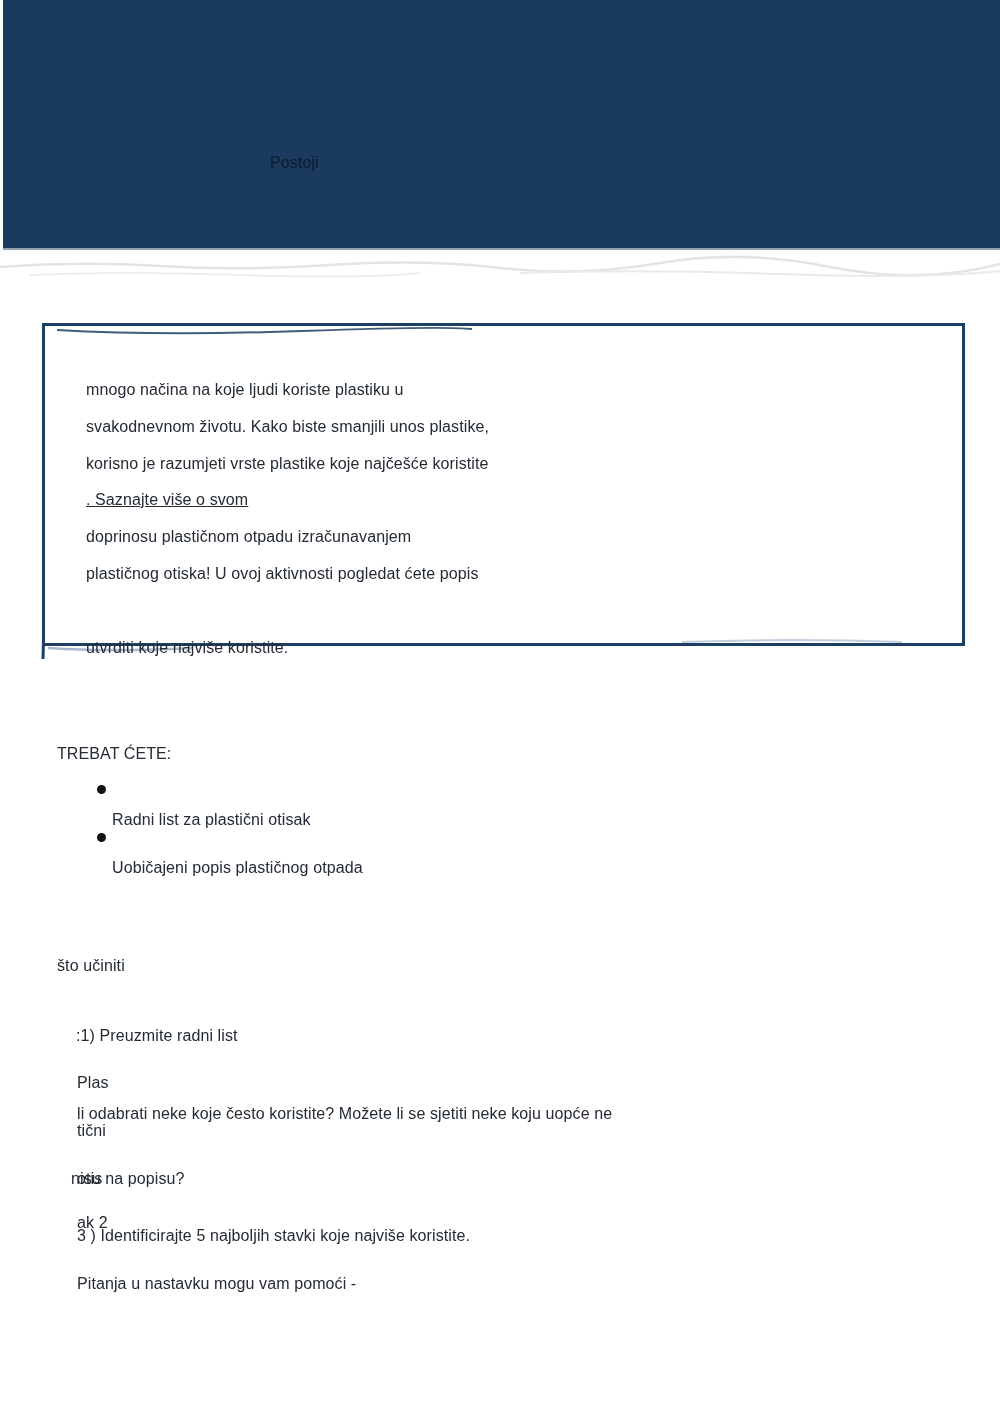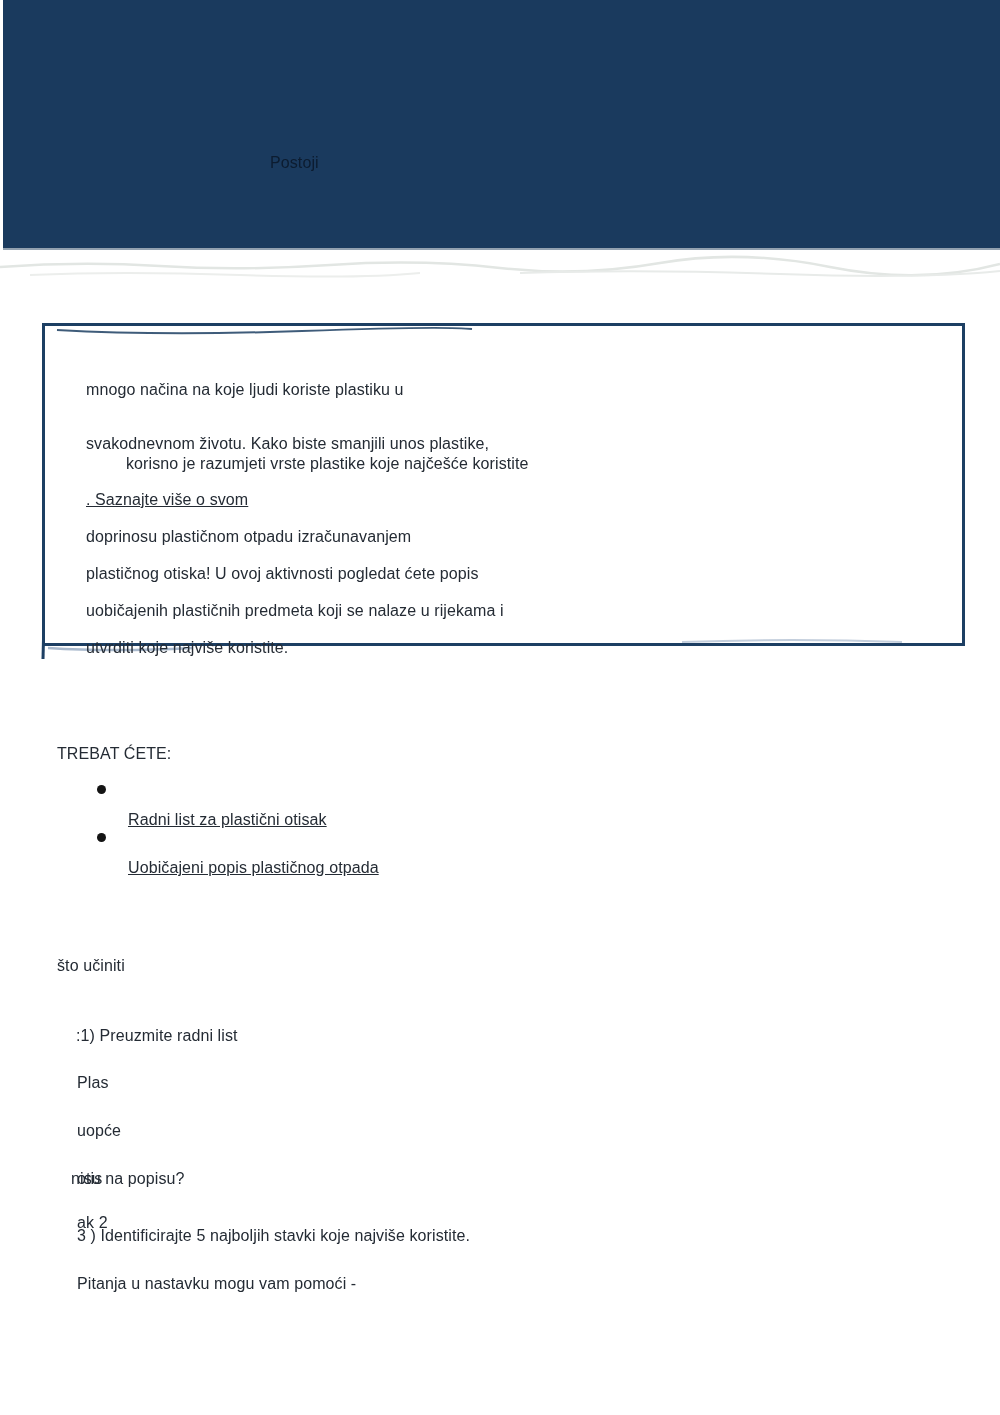--- a/index.html
+++ b/index.html
@@ -19,27 +19,27 @@
 
   .smudge { position:absolute; left:0; top:253px; width:1000px; height:34px; }
 
   .callout-box {
     position:absolute; left:42px; top:323px; width:917px; height:317px;
     border:3px solid #1d3f63;
   }
   .box-wobble { position:absolute; left:-3px; top:-3px; width:923px; height:345px; overflow:visible; }
 
   .box-line { left:86px; }
-  .bl0 { top:381px; } .bl1 { top:435px; } .bl2 { top:455px;margin-left:40px; } .bl3 { top:491px;text-decoration:underline; }
+  .bl0 { top:381px; } .bl1 { top:418px; } .bl2 { top:455px; } .bl3 { top:491px;text-decoration:underline; }
   .bl4 { top:528px; } .bl5 { top:565px;text-align:right; } .bl6 { top:602px; } .bl7 { top:639px; }
 
   .needs-heading { left:57px; top:745px; }
   .bullet-dot { position:absolute; width:9px; height:9px; border-radius:50%; background:#141414; left:97px; }
   .dot0 { top:785px; } .dot1 { top:833px; }
-  .need-item { left:128px;text-decoration:underline; }
+  .need-item { left:112px; }
   .ni0 { top:811px; } .ni1 { top:859px; }
 
   .todo-heading { left:57px; top:957px; }
   .step1 { left:76px; top:1027px; }
 
   .colA { left:77px; }
   .ca0 { top:1074px;text-align:right; } .ca1 { top:1122px; } .ca2 { top:1170px; } .ca3 { top:1214px; }
 
   .pb0 { left:100px; top:1074px; }
   .pb1 { left:77px;  top:1105px; }
@@ -71,35 +71,35 @@
       <path d="M 1.5 316 L 1 336" stroke="#1d3f63" stroke-width="3" fill="none"></path>
     </svg>
   </div>
 
   <div class="t box-line bl0">mnogo načina na koje ljudi koriste plastiku u</div>
   <div class="t box-line bl1">svakodnevnom životu. Kako biste smanjili unos plastike,</div>
   <div class="t box-line bl2">korisno je razumjeti vrste plastike koje najčešće koristite</div>
   <div class="t box-line bl3">. Saznajte više o svom</div>
   <div class="t box-line bl4">doprinosu plastičnom otpadu izračunavanjem</div>
   <div class="t box-line bl5">plastičnog otiska! U ovoj aktivnosti pogledat ćete popis</div>
-  <div class="t box-line bl6">uobičajenih plastičnih predmeta koji se nalaze u rijekama i</div>
   <div class="t box-line bl7">utvrditi koje najviše koristite.</div>
 
   <div class="t needs-heading">TREBAT ĆETE:</div>
   <span class="bullet-dot dot0"></span>
   <div class="t need-item ni0">Radni list za plastični otisak</div>
   <span class="bullet-dot dot1"></span>
   <div class="t need-item ni1">Uobičajeni popis plastičnog otpada</div>
 
   <div class="t todo-heading">što učiniti</div>
   <div class="t step1">:1) Preuzmite radni list</div>
 
   <div class="t colA ca0">Plas</div>
-  <div class="t colA ca1">uopće</div>
+  <div class="t colA ca1">tični</div>
   <div class="t colA ca2">otis</div>
   <div class="t colA ca3">ak 2</div>
 
+  <div class="t pb1">li odabrati neke koje često koristite? Možete li se sjetiti neke koju uopće ne</div>
   <div class="t pb3">nisu na popisu?</div>
 
   <div class="t step3">3 ) Identificirajte 5 najboljih stavki koje najviše koristite.</div>
   <div class="t closing">Pitanja u nastavku mogu vam pomoći -</div>
 
 </div>
 
 </body></html>

